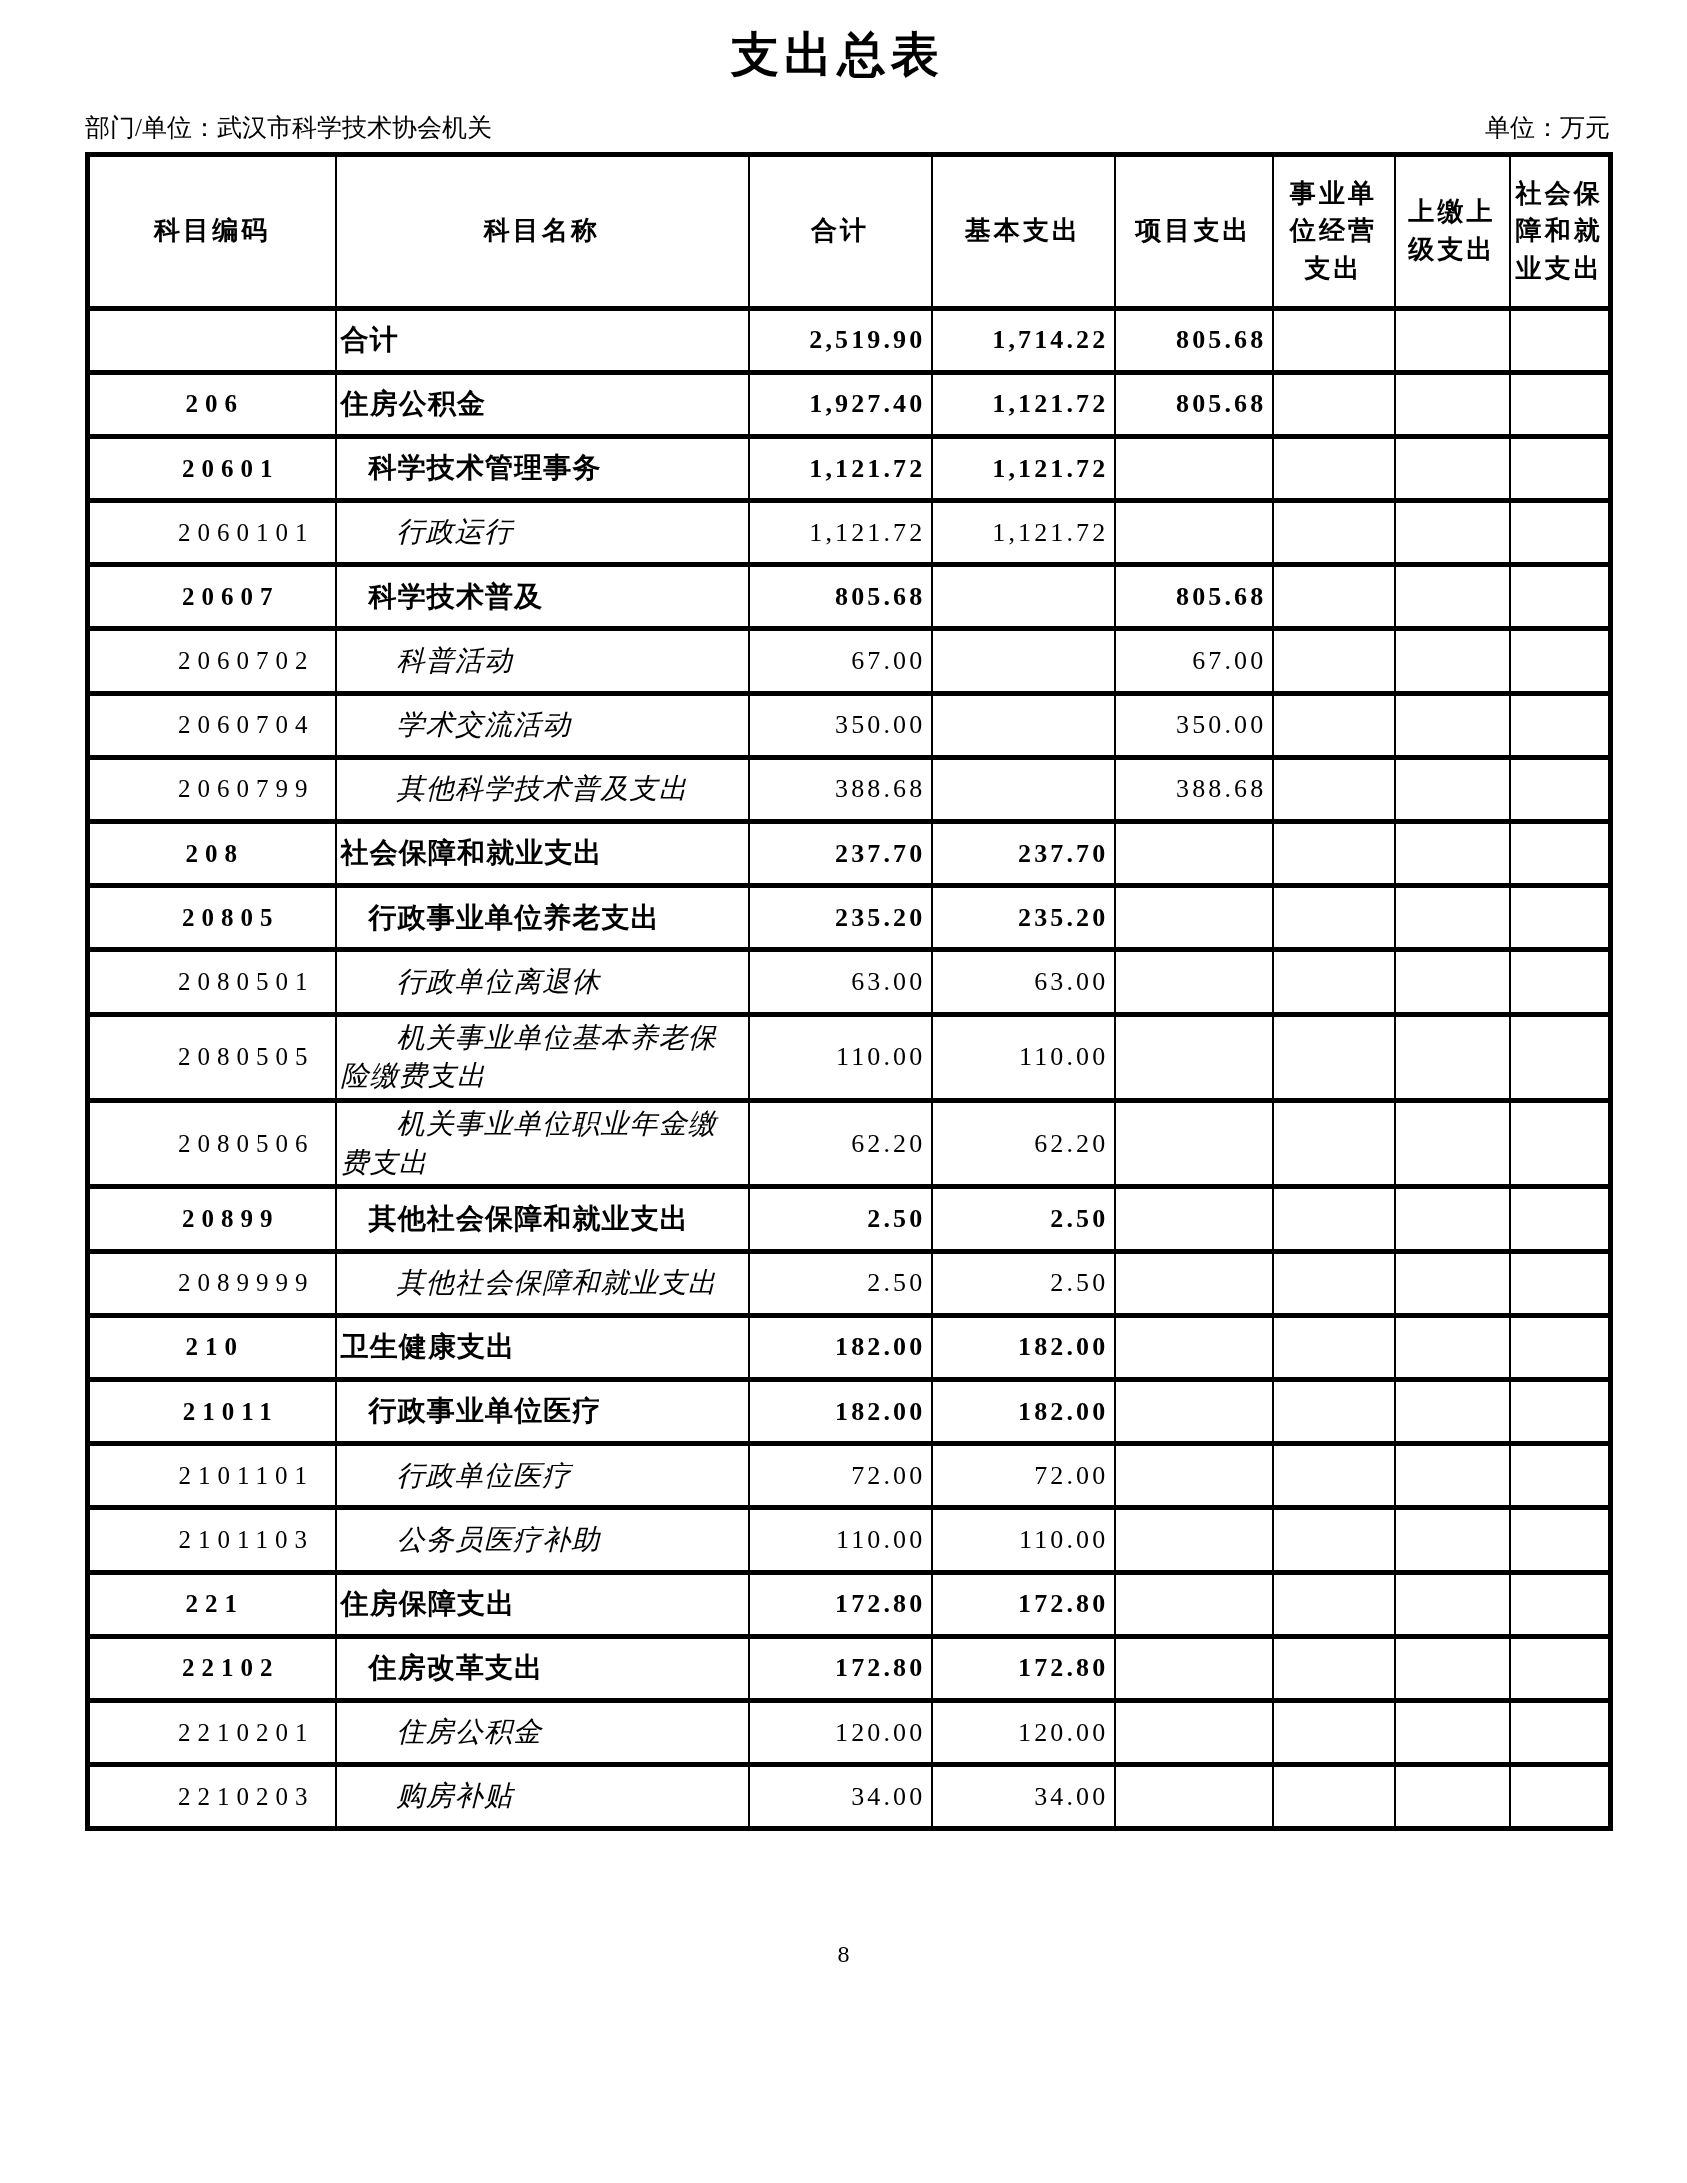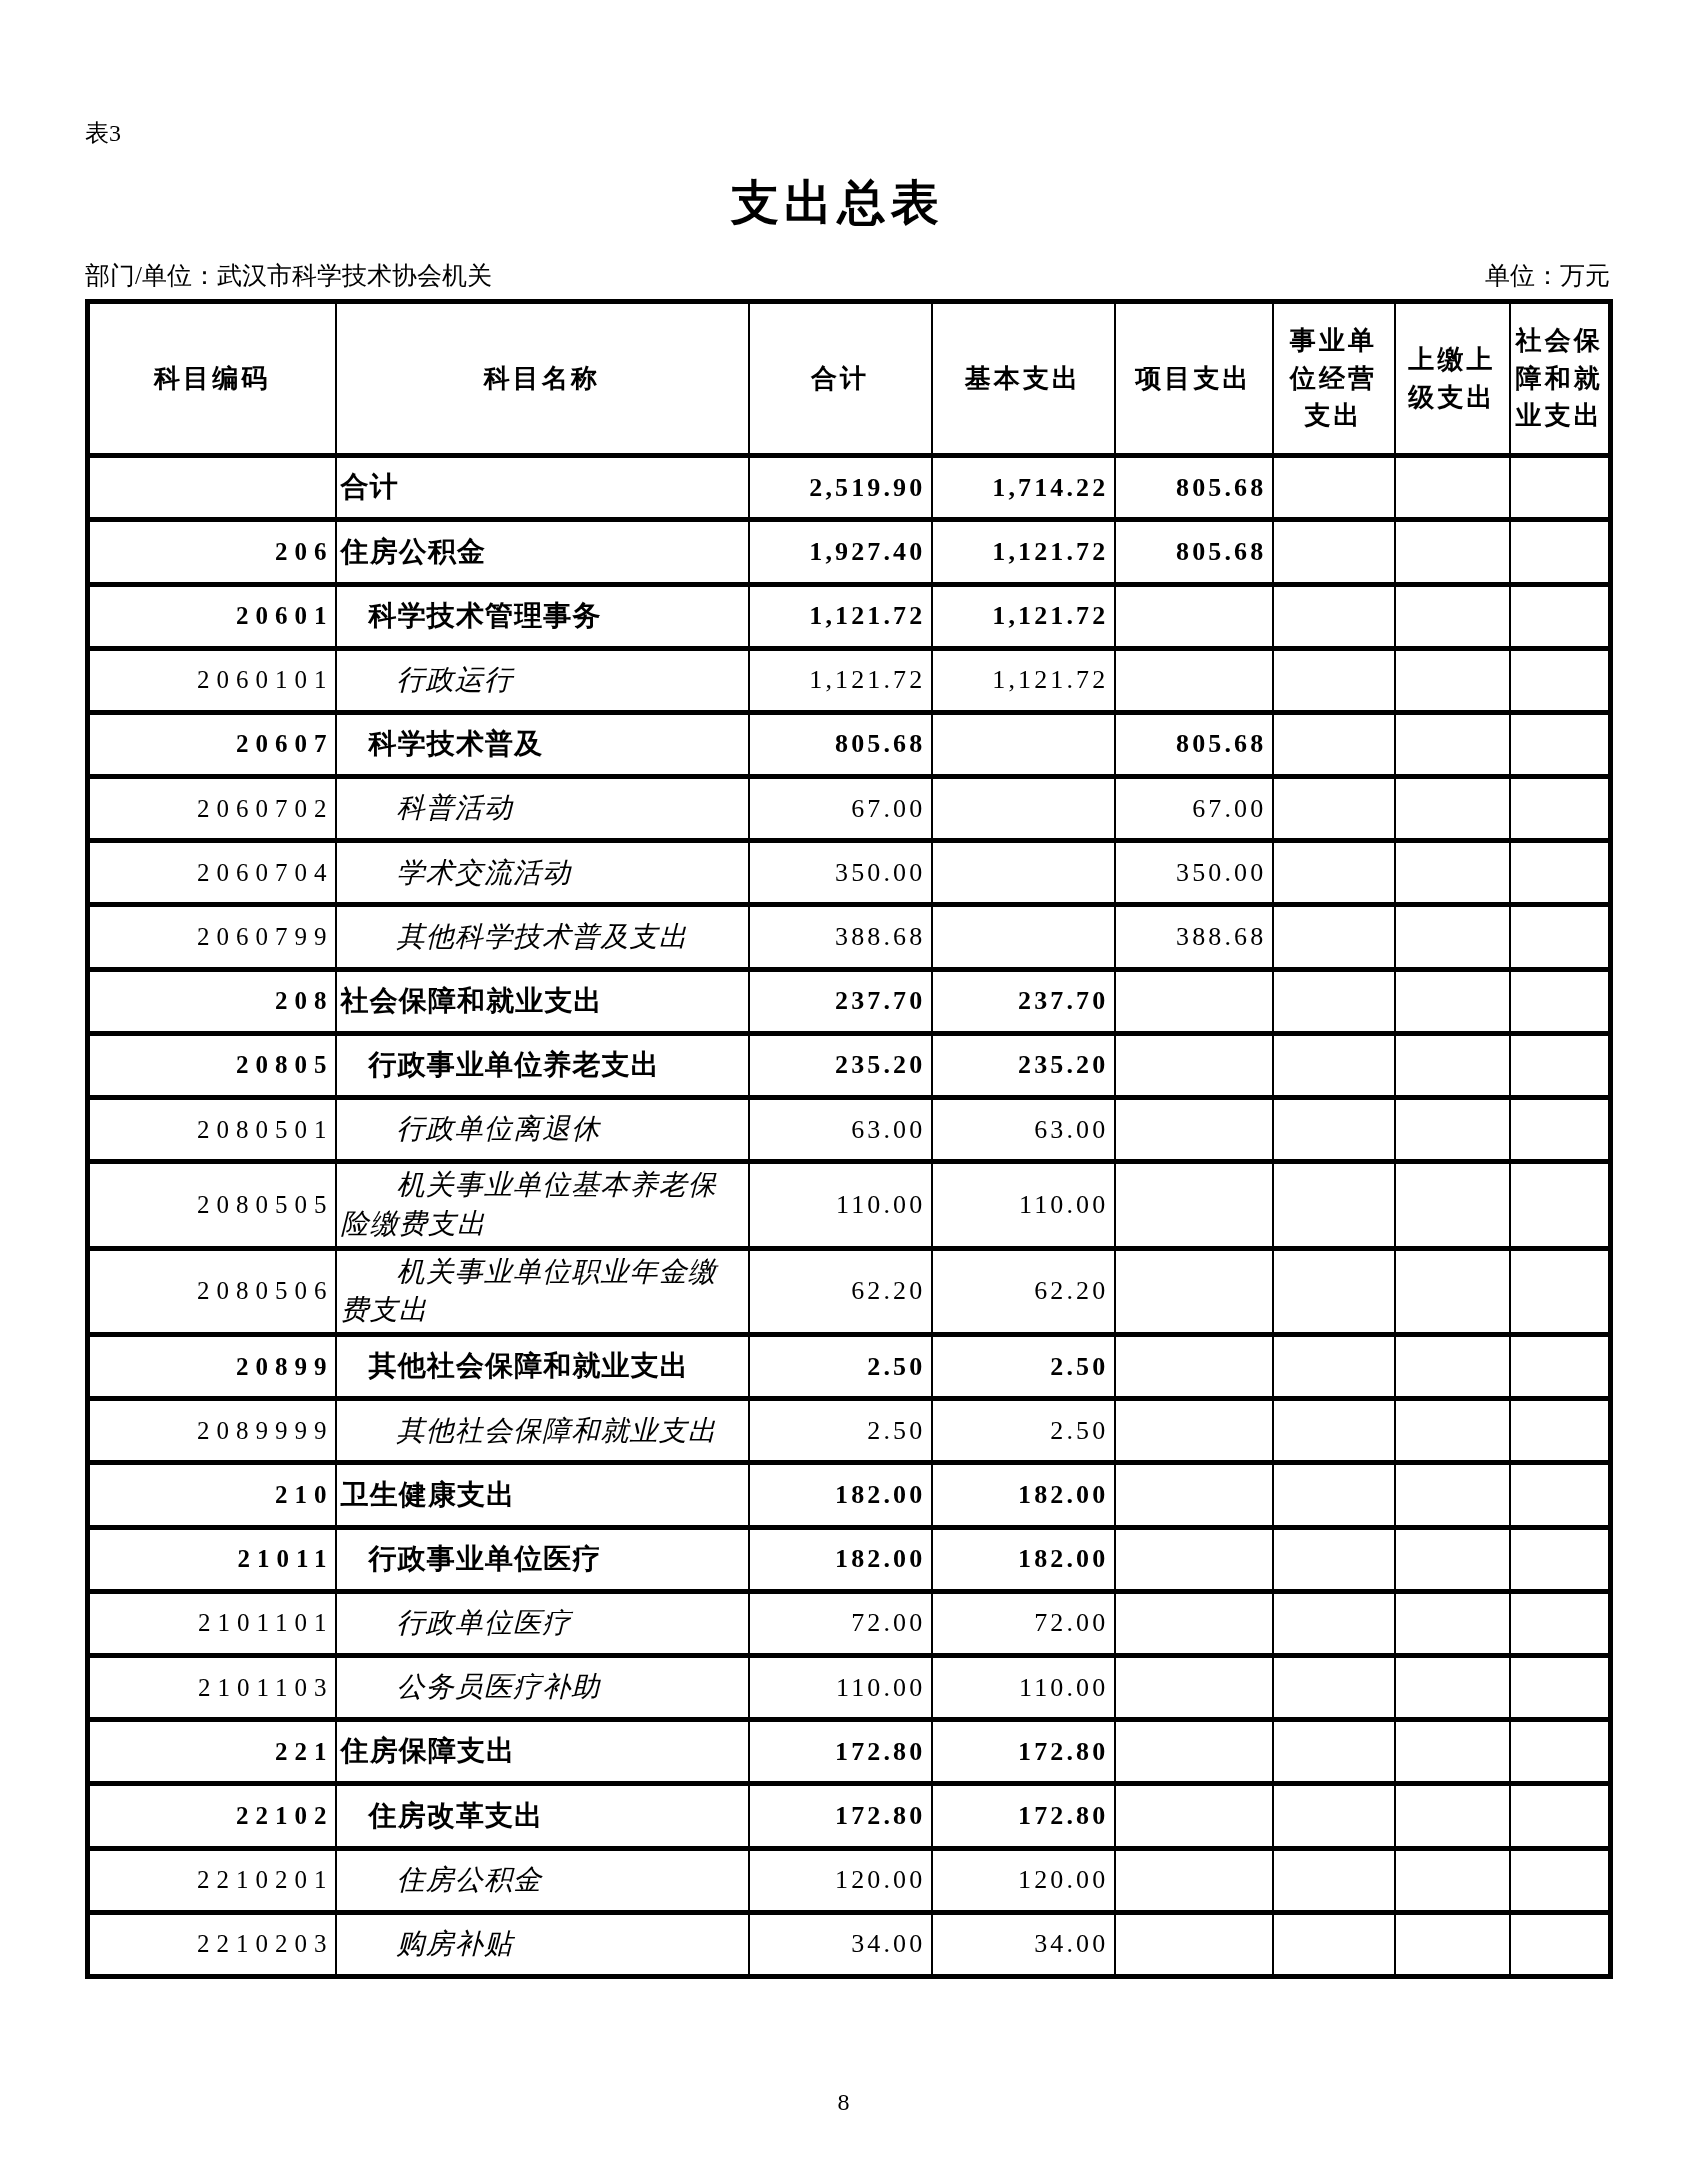--- a/index.html
+++ b/index.html
@@ -61,21 +61,21 @@
     vertical-align: middle;
   }
   tbody td {
     height: 55px;
     vertical-align: middle;
   }
   td.code {
     font-size: 25px;
     letter-spacing: 0.28em;
     padding-left: 6.2px;
-    text-align: right;
+    text-align: center;
     white-space: nowrap;
   }
   td.code.lv1 { padding-left: 38px; }
   td.code.lv2 { padding-left: 69px; }
   td.name {
     font-size: 28px;
     line-height: 1.38;
     letter-spacing: 0.04em;
     padding: 2.1px 5.2px 2.1px 4.1px;
     text-align: left;
@@ -94,21 +94,20 @@
     text-align: center;
     margin-top: 110px;
     font-size: 24px;
   }
 </style>
 </head>
 <body>
 
 <div class="page">
 
-  <div class="table-label">表3</div>
 
   <div class="doc-title">支出总表</div>
 
   <div class="meta-row">
     <span>部门/单位：武汉市科学技术协会机关</span>
     <span>单位：万元</span>
   </div>
 
   <table class="main">
     <colgroup>

